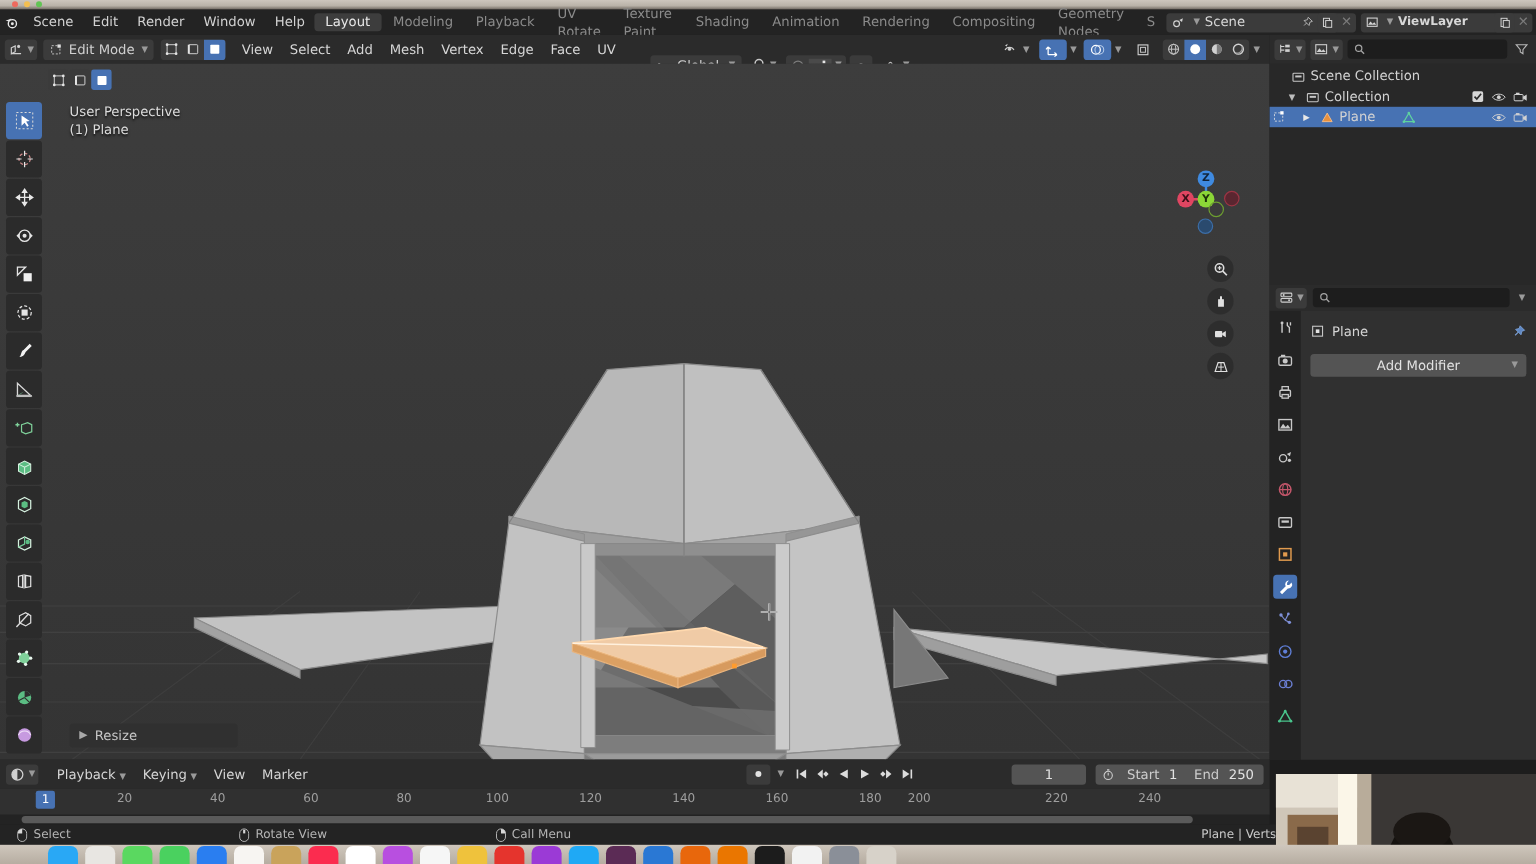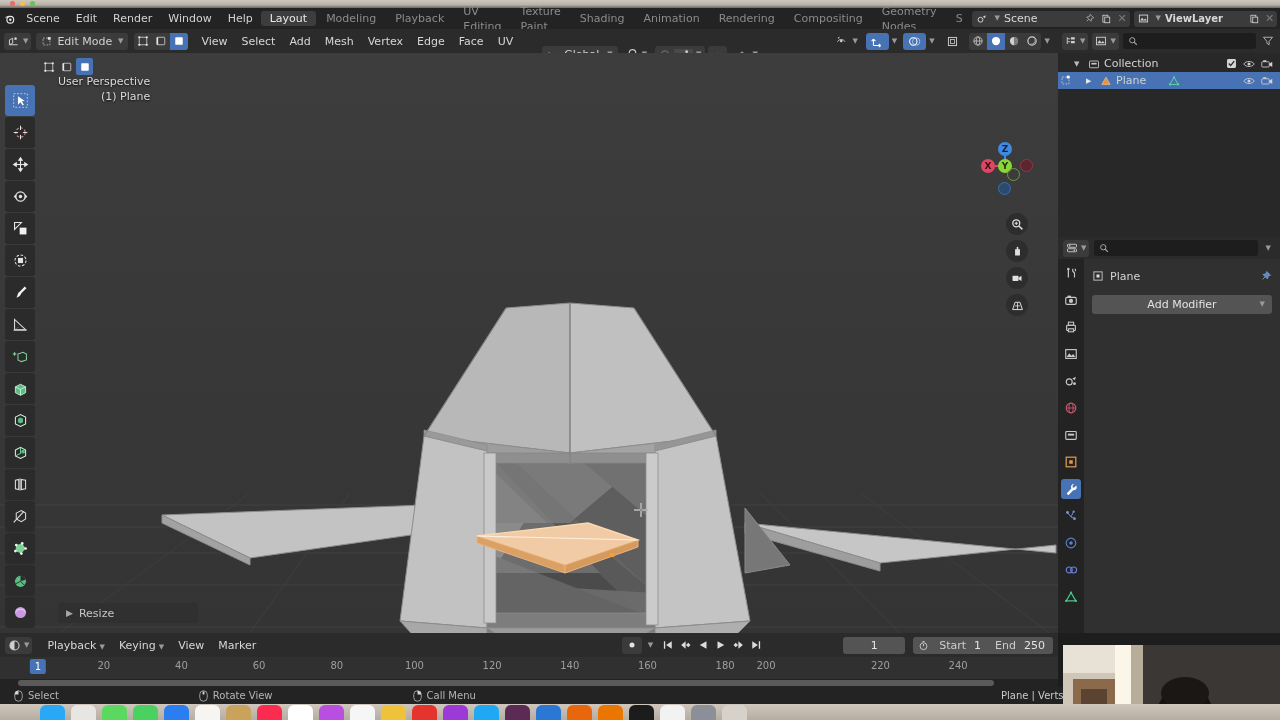--- a/index.html
+++ b/index.html
@@ -50,22 +50,22 @@
   .seg { display:flex; background:#3b3b3b; border-radius:3px; overflow:hidden; }
   .seg > div { width:18px;height:17px; display:flex;align-items:center;justify-content:center; }
   .seg > div.on { background:#4772b3; }
 
   
   .viewport {
     position:absolute; top:53px; left:0; width:1058px; height:580px;
     background:#393939; overflow:hidden;
   }
   .vp-floor { position:absolute; inset:0; }
-  .vp-overlay-text { position:absolute; top:21px; left:58px; color:#dcdcdc; font-size:11px;
-    line-height:15px; text-shadow:0 1px 2px rgba(0,0,0,.8);text-align:right; }
+  .vp-overlay-text { position:absolute; top:33px; left:58px; color:#dcdcdc; font-size:11px;
+    line-height:15px; text-shadow:0 1px 2px rgba(0,0,0,.8); }
 
   
   .toolbar { position:absolute; top:32px; left:5px; width:30px;
     display:flex; flex-direction:column; gap:1px; }
   .tool { width:30px;height:31px; background:#2b2b2b; border-radius:3px;
     display:flex;align-items:center;justify-content:center; }
   .tool.sel { background:#4772b3; }
 
   
   .selmode { position:absolute; top:58px; left:40px; display:flex; gap:1px; }
@@ -185,21 +185,21 @@
         <div class="menu-item">Scene</div>
         <div class="menu-item">Edit</div>
         <div class="menu-item">Render</div>
         <div class="menu-item">Window</div>
         <div class="menu-item">Help</div>
       </div>
     <div id="wstabs" class="row" style="gap:1px;">
         <div class="wstab active">Layout</div>
         <div class="wstab">Modeling</div>
         <div class="wstab">Playback</div>
-        <div class="wstab">UV Editing</div>
+        <div class="wstab">UV Rotate</div>
         <div class="wstab">Texture Paint</div>
         <div class="wstab">Shading</div>
         <div class="wstab">Animation</div>
         <div class="wstab">Rendering</div>
         <div class="wstab">Compositing</div>
         <div class="wstab">Geometry Nodes</div>
         <div class="wstab">S</div>
       </div>
 
     <div class="topbar-right">
@@ -743,20 +743,31 @@
         </span>
         <span style="color:#9a9a9a;font-size:11px;margin-left:4px;"></span>
       </div>
       <span class="ico" style="width:16px;">
         <svg width="12" height="12" viewBox="0 0 16 16">
             <path d="M2 3 L14 3 L9.5 8.5 L9.5 13 L6.5 11 L6.5 8.5 Z" fill="none" stroke="#b9b9b9" stroke-width="1.2"></path>
           </svg>
       </span>
     </div>
     <div class="ot-body" id="otrows">
+        <div class="ot-row" style="position:relative;padding-left:4px;">
+          <span style="width:10px;display:inline-block;"></span>
+          <span class="ico">
+            <svg width="12" height="12" viewBox="0 0 16 16">
+              <rect x="2" y="4" width="12" height="9" rx="1" fill="none" stroke="#c6c6c6" stroke-width="1.2"></rect>
+              <rect x="4.5" y="6.5" width="7" height="2.2" fill="#c6c6c6"></rect>
+            </svg>
+          </span>
+          <span>Scene Collection</span>
+          <span class="ot-icons"></span>
+        </div>
         <div class="ot-row" style="position:relative;padding-left:16px;">
           <span style="width:10px;display:inline-block;font-size:7px;color:#bcbcbc;">▼</span>
           <span class="ico">
             <svg width="12" height="12" viewBox="0 0 16 16">
               <rect x="2" y="4" width="12" height="9" rx="1" fill="none" stroke="#c6c6c6" stroke-width="1.2"></rect>
               <rect x="4.5" y="6.5" width="7" height="2.2" fill="#c6c6c6"></rect>
             </svg>
           </span>
           <span>Collection</span>
           <span class="ot-icons">

